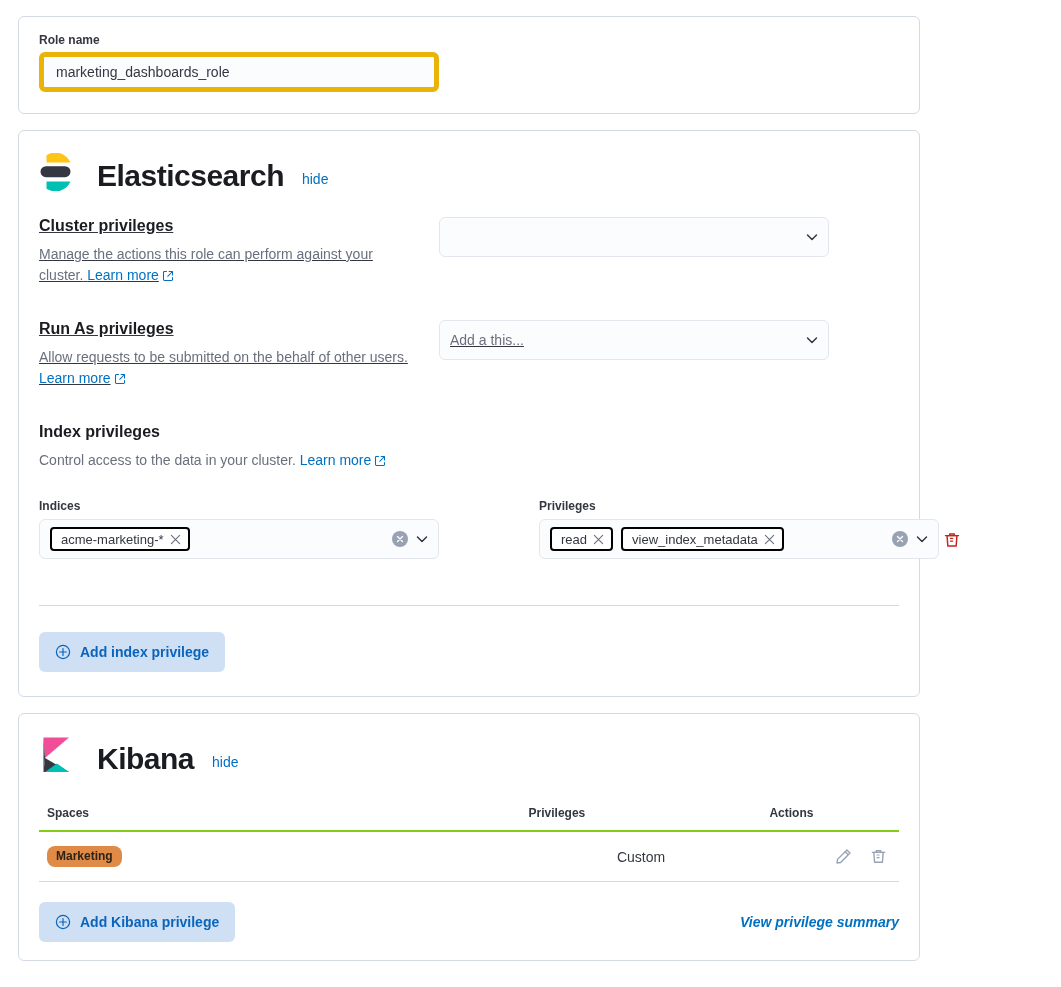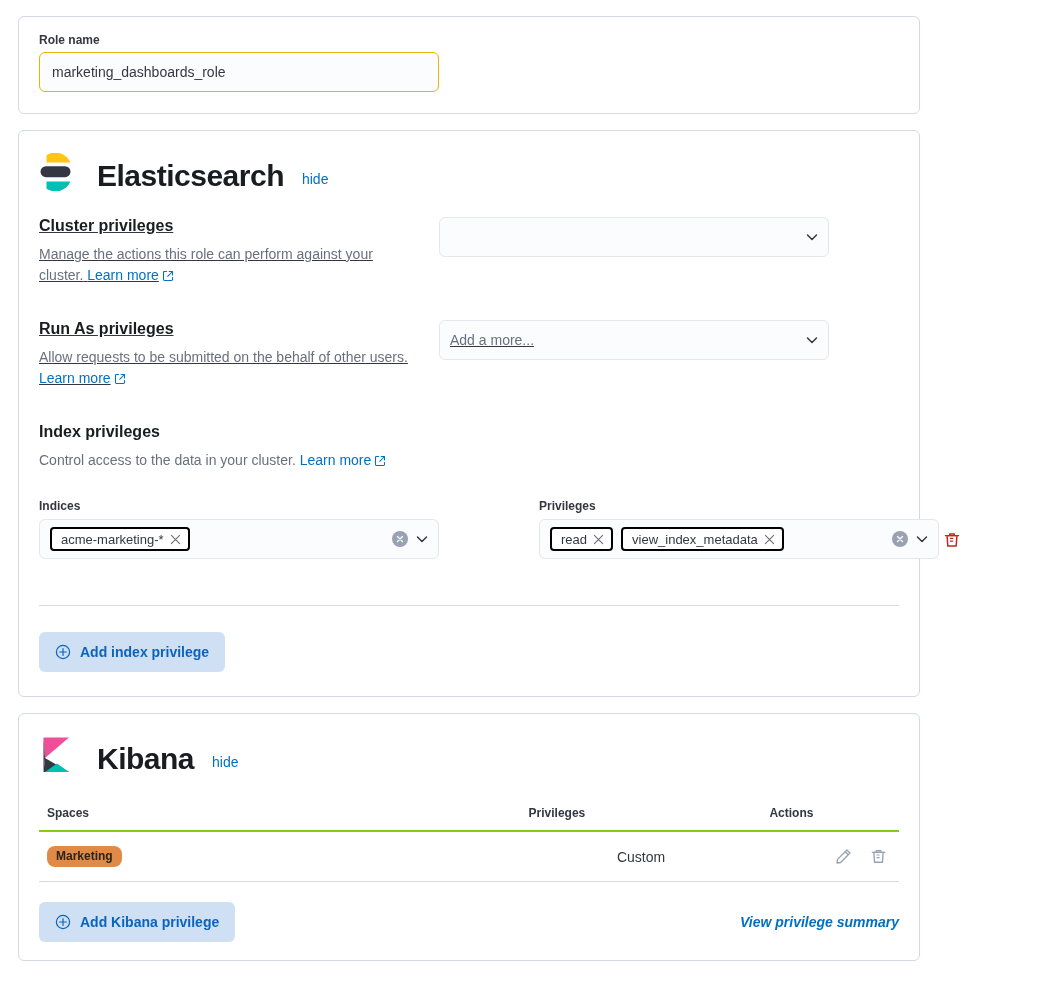--- a/index.html
+++ b/index.html
@@ -34,21 +34,21 @@
   .field-label {
     font-size: 12px;
     font-weight: 700;
     color: #343741;
     margin-bottom: 5px;
     letter-spacing: 0;
   }
   .text-input {
     width: 400px;
     height: 40px;
-    border: 1px solid #eab308;
+    border: 5px solid #eab308;
     border-radius: 6px;
     background: #fbfcfd;
     font-family: "Liberation Sans", sans-serif;
     font-size: 14px;
     color: #343741;
     padding: 0 12px;
     outline: none;
   }
 
   
@@ -279,21 +279,21 @@
         <div class="priv-heading">Run As privileges</div>
         <p class="priv-text"><span>Allow requests to be submitted on the behalf of other users.</span>
           <a class="learn" href="#"><span>Learn more</span><svg class="ext-icon" width="12" height="12" viewBox="0 0 16 16">
                 <path d="M6 2H3.2A1.2 1.2 0 0 0 2 3.2v9.6A1.2 1.2 0 0 0 3.2 14h9.6a1.2 1.2 0 0 0 1.2-1.2V10" fill="none" stroke="#0071c2" stroke-width="1.4" stroke-linecap="round"></path>
                 <path d="M9.5 2h4.5v4.5M14 2 7.6 8.4" fill="none" stroke="#0071c2" stroke-width="1.4" stroke-linecap="round" stroke-linejoin="round"></path>
               </svg></a>
         </p>
       </div>
       <div class="priv-control">
         <div class="combo">
-          <div class="combo-placeholder">Add a more...</div>
+          <div class="combo-placeholder">Add a this...</div>
           <div class="combo-actions">
             <svg class="chevron" viewBox="0 0 16 16">
                 <path d="M3.5 6 8 10.5 12.5 6" fill="none" stroke="#343741" stroke-width="1.5" stroke-linecap="round" stroke-linejoin="round"></path>
               </svg>
           </div>
         </div>
       </div>
     </div>
 
     <div>

